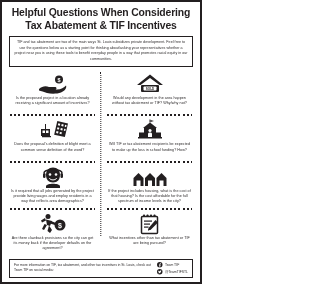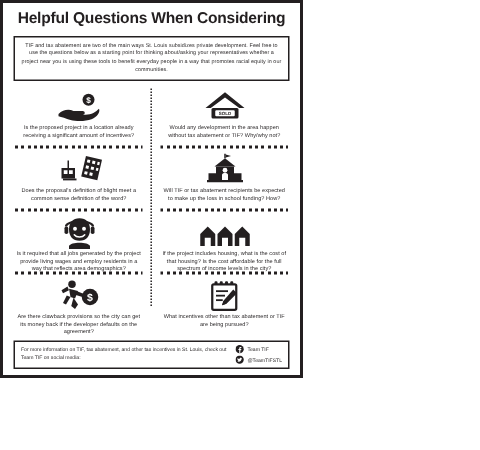--- a/index.html
+++ b/index.html
@@ -11,21 +11,21 @@
     width: 202px;
     height: 300px;
     overflow: hidden;
     font-family: "Liberation Sans", sans-serif;
     color: #231f20;
   }
 
   #page {
     position: relative;
     width: 202px;
-    height: 252px;
+    height: 284px;
     box-sizing: border-box;
     border: 2px solid #231f20;
     background: #ffffff;
     display: flex;
     flex-direction: column;
   }
 
   
   .header {
     padding: 5px 6px 3px 6px;
@@ -159,20 +159,21 @@
   }
   .badge svg { display: block; }
 </style>
 </head>
 <body>
 
 <div id="page">
 
   <div class="header">
     <div class="title-line">Helpful Questions When Considering</div>
+    <div class="title-line">Tax Abatement &amp; TIF Incentives</div>
   </div>
 
   <div class="intro-wrap">
     <div class="intro">TIF and tax abatement are two of the main ways St. Louis subsidizes private development. Feel free to use the questions below as a starting point for thinking about/asking your representatives whether a project near you is using these tools to benefit everyday people in a way that promotes racial equity in our communities.</div>
   </div>
 
   <div class="grid">
     <div class="vdivider"></div>
 
     <div class="cell">

